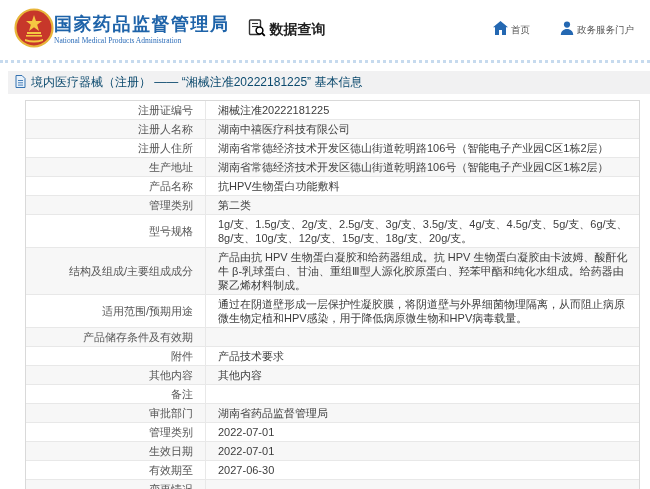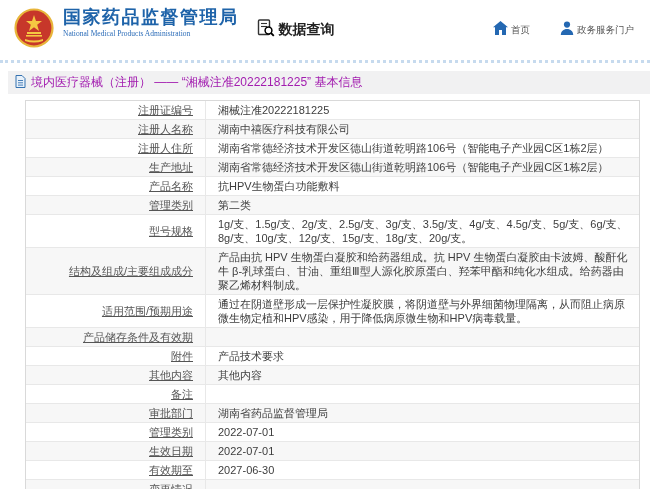--- a/index.html
+++ b/index.html
@@ -13,21 +13,21 @@
 
   
   .header {
     height: 63px;
     display: flex;
     align-items: center;
     padding: 0 12px 0 14px;
     border-bottom: 3px dotted #c6daee;
     background: #ffffff;
   }
-  .logo-group { display: flex; align-items: flex-start; gap: 9px; cursor: pointer; }
+  .logo-group { display: flex; align-items: center; cursor: pointer; }
   .logo-text-block { display: flex; flex-direction: column; line-height: 1.1; }
   .agency-cn {
     font-size: 18px; font-weight: bold; color: #1e63a9; letter-spacing: 1.5px;
     white-space: nowrap;
   }
   .agency-en { font-size: 7.5px; color: #2b6cb8; margin-top: 2px; white-space: nowrap; font-family: Liberation Serif, serif; }
 
   .nav-query {
     display: flex; align-items: center; gap: 4px;
     margin-left: 18px; cursor: pointer;
@@ -42,42 +42,41 @@
   .nav-item-label { font-size: 9.5px; color: #555; white-space: nowrap; }
 
   
   .title-bar {
     margin: 8px 0 0 8px;
     height: 23px;
     background: #f1f1f2;
     display: flex; align-items: center; gap: 5px;
     padding-left: 7px;
   }
-  .title-text { font-size: 12px; color: #a21caf; }
+  .title-text { font-size: 12px; color: #0c4a6e; }
 
   
   .info-table {
     margin: 6px 0 0 25px;
     width: 615px;
     border: 1px solid #d9d9d9;
     background: #fff;
   }
   .trow { display: flex; border-bottom: 1px solid #e8e8e8; }
   .trow:last-child { border-bottom: none; }
   .trow.alt { background: #f7f7f7; }
   .tlabel {
     width: 180px;
     min-height: 18px;
     padding: 2px 12px 2px 4px;
     border-right: 1px solid #e8e8e8;
     display: flex; justify-content: flex-end; align-items: center; gap: 3px;
     font-size: 11px; color: #555; line-height: 14px;
     text-align: right;
     flex-shrink: 0;
-    text-decoration: underline;
   }
   .tvalue {
     flex: 1;
     min-height: 18px;
     padding: 2px 10px 2px 12px;
     display: flex; align-items: center;
     font-size: 11px; color: #3d3d3d; line-height: 14px;
     word-break: break-all;
   }
 </style>

